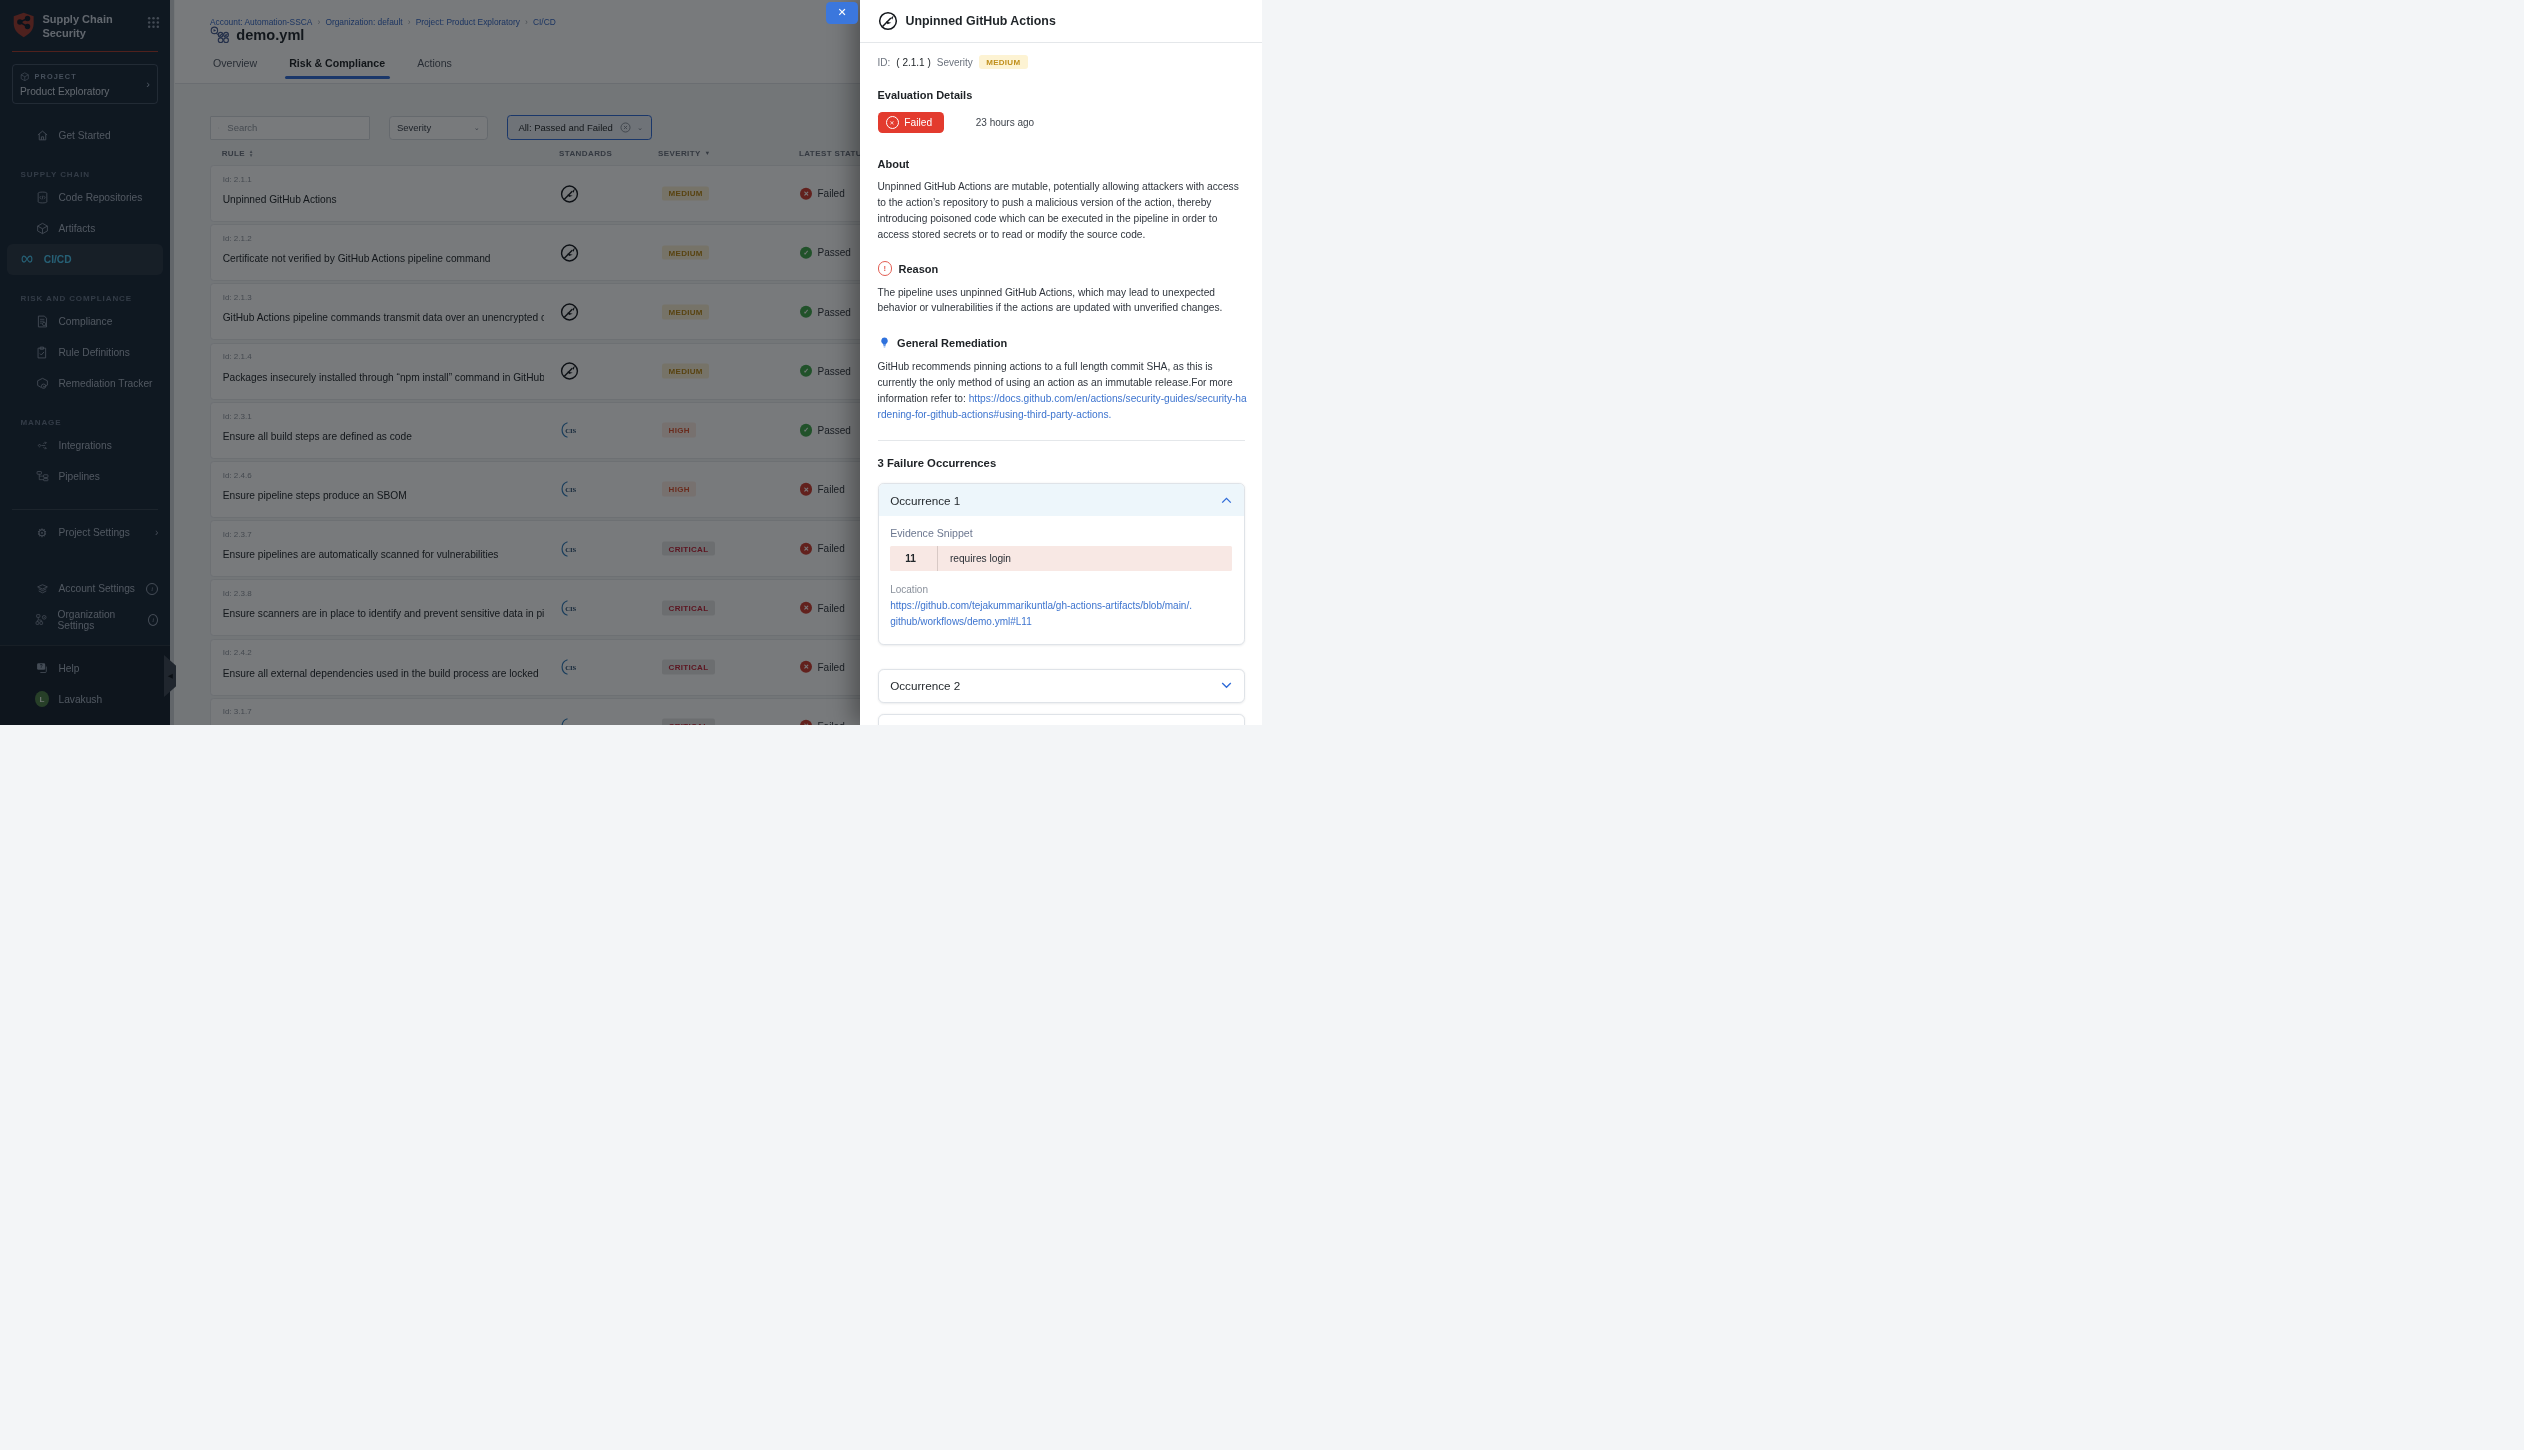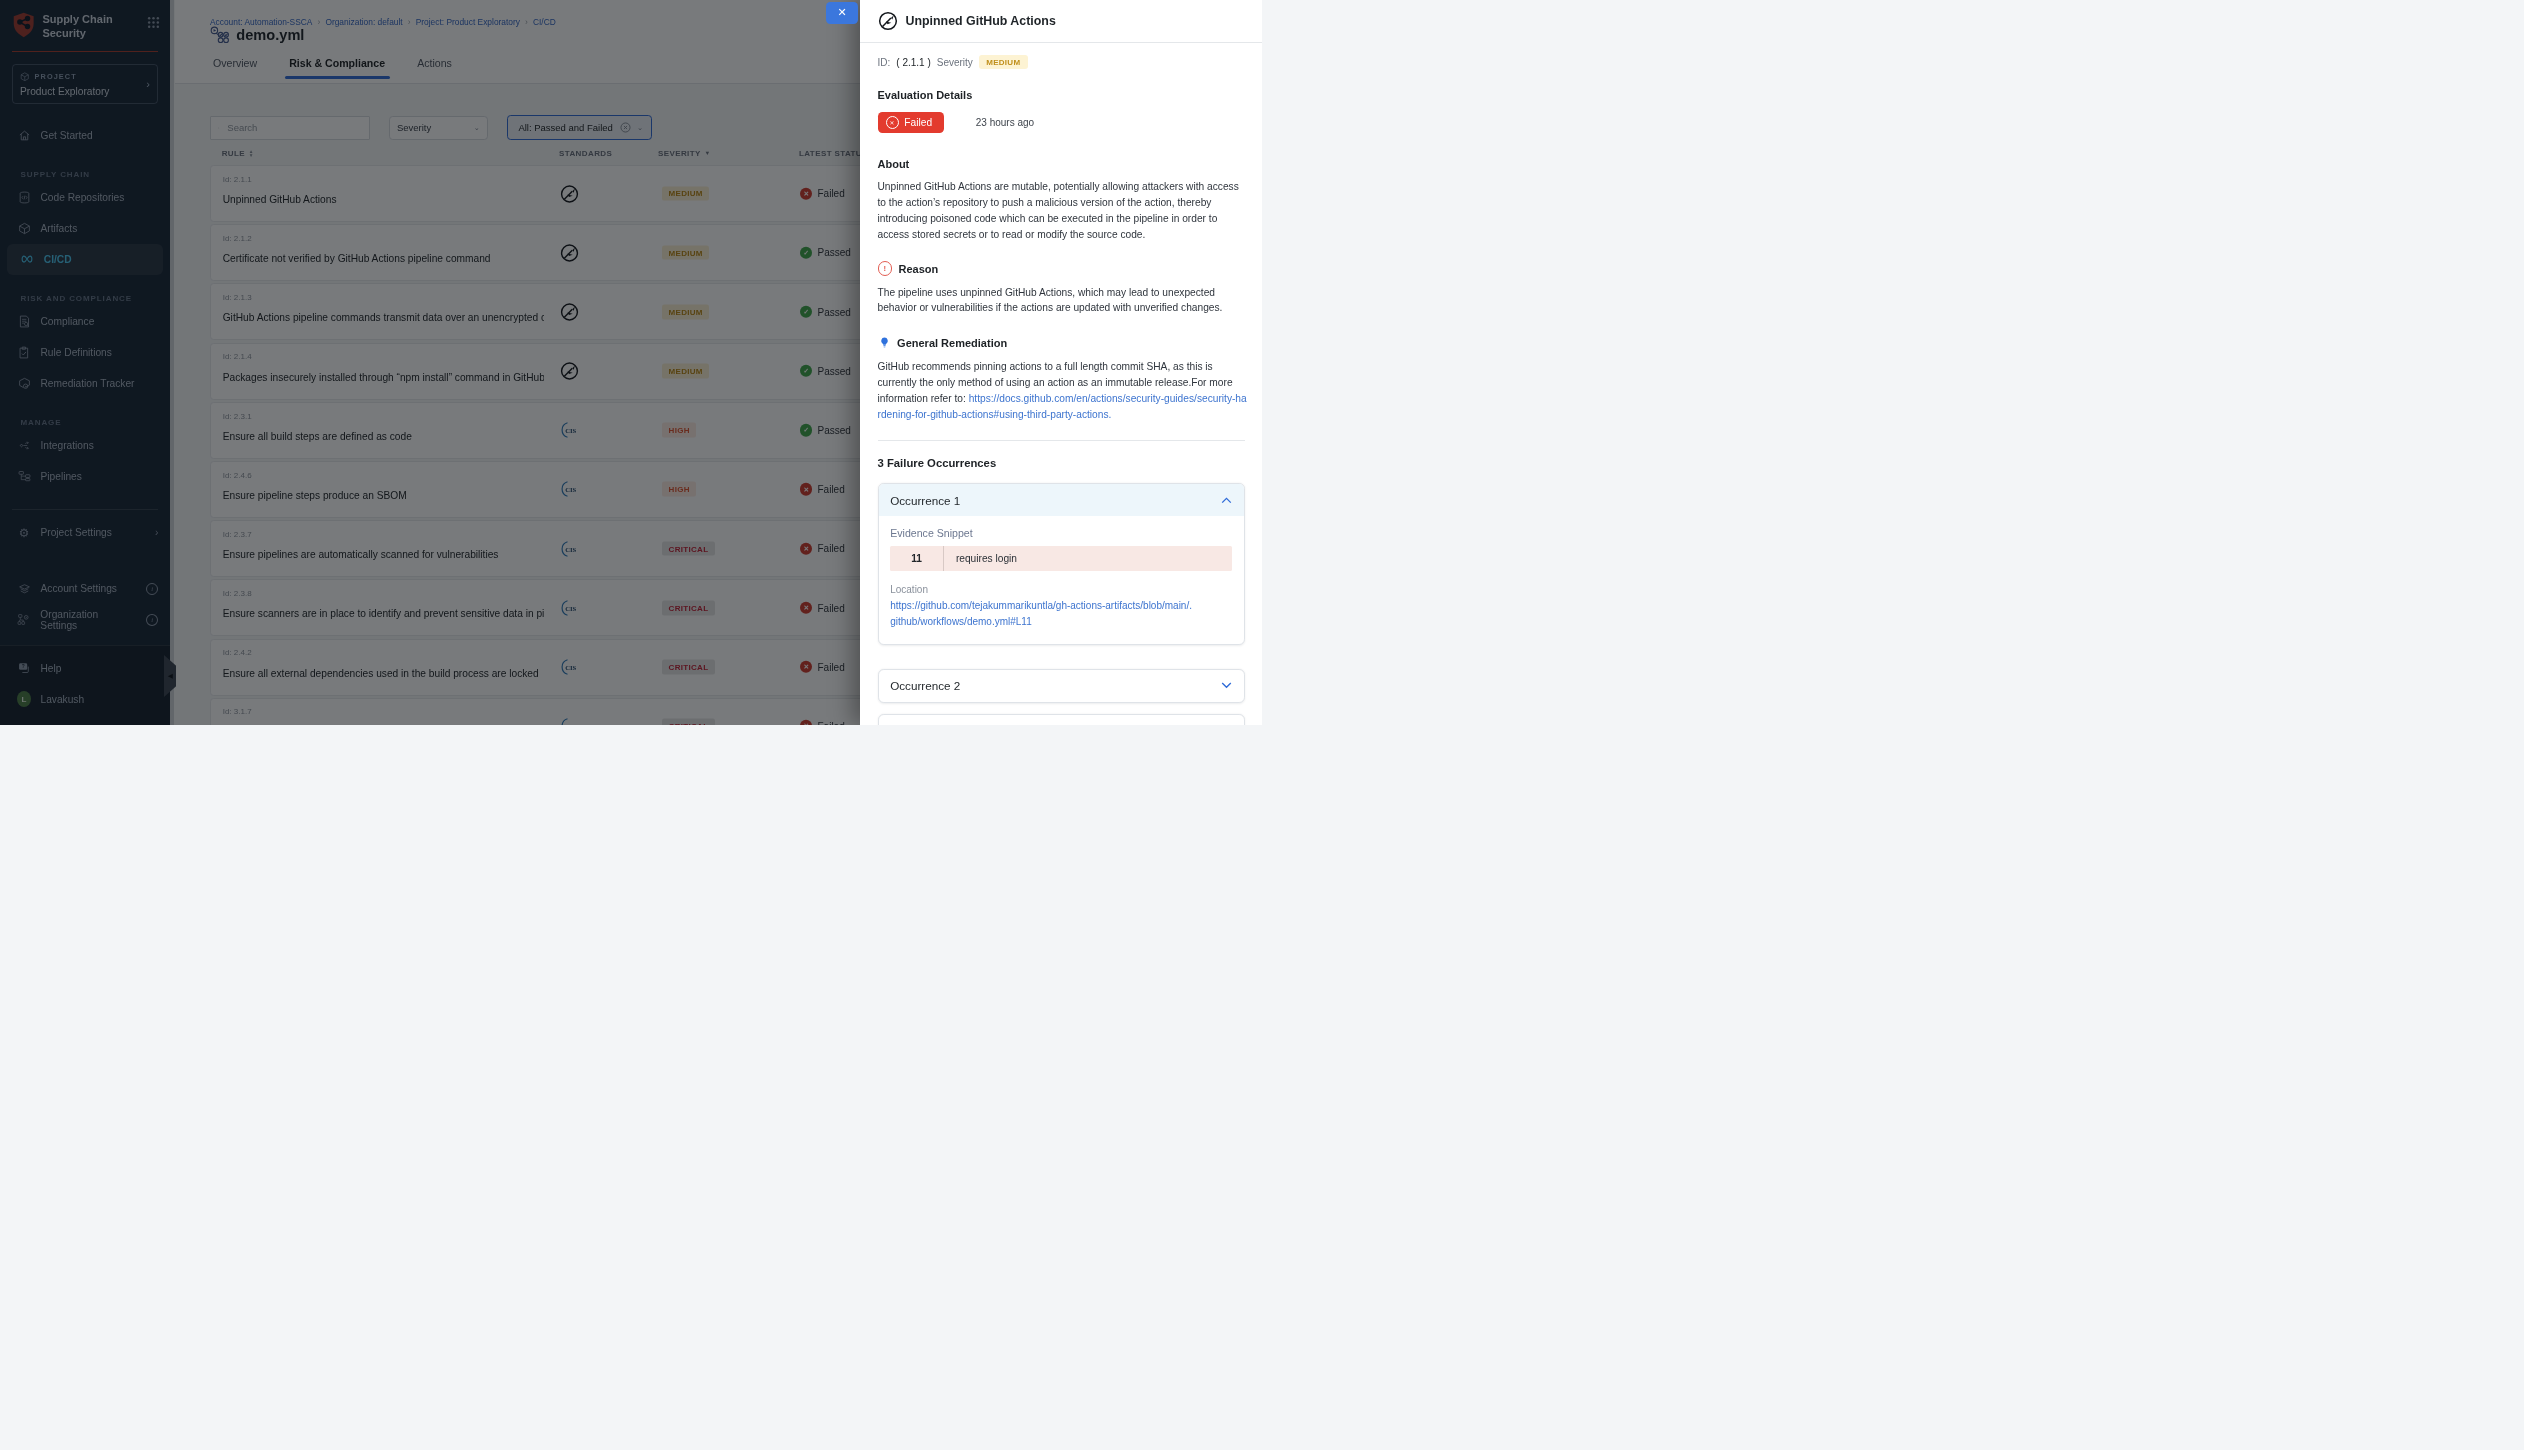--- a/index.html
+++ b/index.html
@@ -9,21 +9,21 @@
   
   .sidebar{position:absolute;left:0;top:0;width:170px;height:100%;background:#182636;z-index:1;color:#a7b3c2}
   .logo-row{display:flex;align-items:flex-start;padding:11.7px 10.2px 0 11.7px}
   .logo-title{font-size:11px;font-weight:bold;color:#ccd4df;line-height:1.25;width:82px;margin-left:7.3px;margin-top:1.5px}
   .grid-icon{margin-left:auto;margin-top:4.4px;cursor:pointer}
   .brand-line{height:1.5px;background:#a63a2e;margin:10.2px 11.7px 0 11.7px}
   .project-card{margin:11.7px 11.7px 0 11.7px;border:0.7px solid rgba(141,160,183,.35);border-radius:3.7px;padding:6.6px 7.3px;position:relative;cursor:pointer}
   .project-label{display:flex;align-items:center;gap:5.1px;font-size:7.3px;letter-spacing:1.1px;color:#8fa0b5;font-weight:bold}
   .project-name{margin-top:4.4px;font-size:10.2px;color:#cfd8e3}
   .project-chev{position:absolute;right:7.3px;top:50%;transform:translateY(-50%);color:#9fb0c4;font-size:11px}
-  .nav-item{display:flex;align-items:center;gap:9.5px;height:31px;padding-left:17px;font-size:10.2px;cursor:pointer}
+  .nav-item{display:flex;align-items:center;gap:9.5px;height:31px;padding-left:35px;font-size:10.2px;cursor:pointer}
   .nav-item .ni{width:14px;display:flex;justify-content:center;color:#8c99ab}
   .nav-item.active{margin:0 7.3px;padding-left:13px;border-radius:5.8px;background:rgba(255,255,255,.07);color:#49c6f0;font-weight:bold}
   .nav-item.active .ni{color:#49c6f0}
   .sec-label{font-size:8px;font-weight:bold;letter-spacing:0.9px;color:#657488;margin:19px 0 2.9px 20.5px}
   .side-div{height:0.7px;background:rgba(255,255,255,.12);margin:17.5px 11.7px 7.3px 11.7px}
   .right-adorn{margin-left:auto;margin-right:11.7px;color:#8c99ab}
   .info-badge{width:10.2px;height:10.2px;border:0.9px solid #8c99ab;border-radius:50%;display:inline-flex;align-items:center;justify-content:center;
               font-size:6.6px;font-style:italic;font-family:"Liberation Serif",serif;color:#8c99ab}
   .side-footer{position:absolute;left:0;bottom:0;width:100%;padding:7.3px 0 10.2px 0;border-top:0.7px solid rgba(255,255,255,.1);background:rgba(6,12,20,.25)}
   .avatar{width:16px;height:16px;border-radius:50%;background:#4c7d46;color:#e6f0e4;font-size:8px;font-weight:bold;
@@ -99,21 +99,21 @@
   .dr-link{color:#3d74cf;text-decoration:none;word-break:break-all;cursor:pointer}
   .dr-div{height:0.7px;background:#e4e7ea;margin-top:17.5px}
   .h-occ{font-size:11.3px;font-weight:bold;color:#1d2125;margin-top:16px}
   .occ-card{border:0.7px solid #dfe3e8;border-radius:5.8px;margin-top:14.6px;box-shadow:0 0.7px 2.2px rgba(16,24,40,.08);overflow:hidden;background:#fff}
   .occ-head{display:flex;align-items:center;justify-content:space-between;padding:9.5px 11.7px;cursor:pointer}
   .occ-head.open{background:#edf6fb}
   .occ-title{font-size:11.7px;font-weight:normal;color:#1f2428}
   .occ-body{padding:10.2px 11.7px 14.6px 11.7px}
   .ev-label{font-size:10.6px;color:#6d7890}
   .snippet{display:flex;align-items:stretch;background:#f8e8e4;margin-top:7.3px;border-radius:1.5px;height:25px}
-  .ln{width:32px;display:flex;align-items:center;padding-left:21px;font-size:10.2px;font-weight:bold;color:#22272b;border-right:0.7px solid #d8c9c5}
+  .ln{width:32px;display:flex;align-items:center;padding-left:15px;font-size:10.2px;font-weight:bold;color:#22272b;border-right:0.7px solid #d8c9c5}
   .sn-txt{display:flex;align-items:center;padding-left:11.7px;font-size:10.2px;color:#2b3036}
   .loc-label{font-size:10px;color:#8a919c;margin-top:13px}
   .loc-link{display:block;font-size:10px;line-height:1.6;margin-top:2.9px;width:307px}
   .occ-card.collapsed{margin-top:23.4px}
   .occ-card.collapsed + .occ-card.collapsed{margin-top:11.7px}
   .occ-head .chev{color:#2f6bd8}
 </style>
 </head>
 <body>
 

